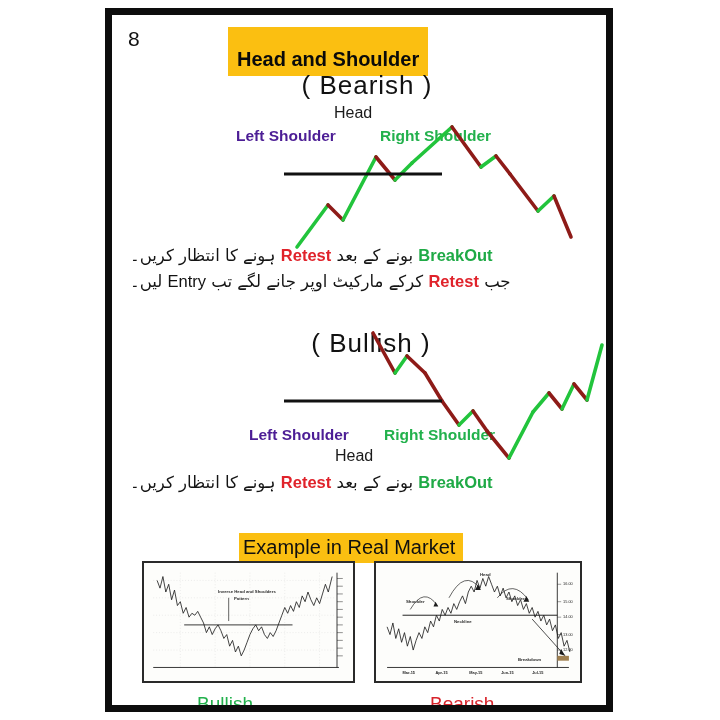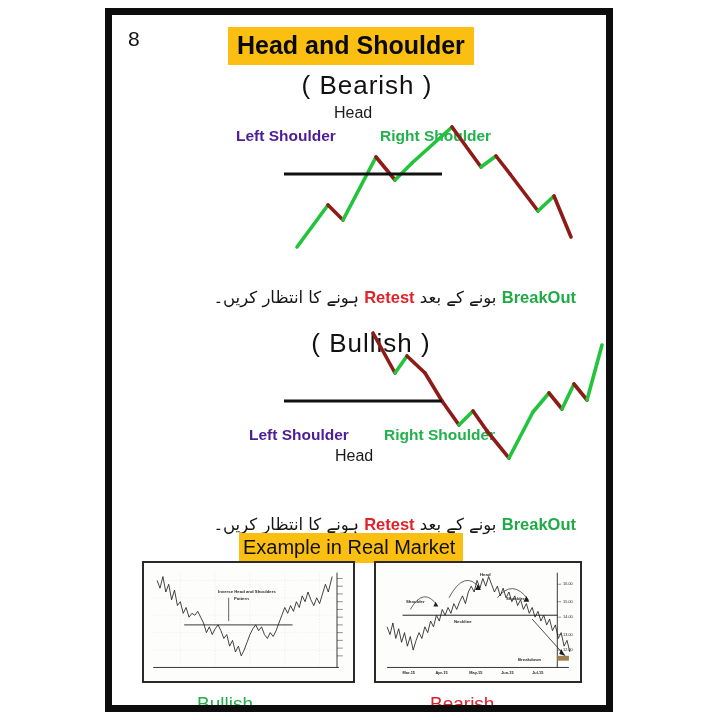--- a/index.html
+++ b/index.html
@@ -28,23 +28,23 @@
     color:#111;
     letter-spacing:0px;
   }
 
   .title-banner{
     position:absolute;
     left:116px; top:12px;
     background:#fbbf11;
     color:#0a0a0a;
     font-weight:bold;
-    font-size:25px;
+    font-size:20px;
     line-height:1;
-    padding:6px 9px 7px 9px;
+    padding:22px 9px 7px 9px;
     white-space:nowrap;
   }
 
   .subtitle{
     position:absolute;
     width:100%;
     text-align:center;
     font-size:26px;
     color:#111;
     letter-spacing:1px;
@@ -76,28 +76,27 @@
   .b-right  { left:268px; top:113px; }
   
   .u-left   { left:137px; top:412px; }
   .u-right  { left:272px; top:412px; }
   .u-head   { left:223px; top:433px; }
 
   .urdu-block{
     position:absolute;
     width:446px;
     left:18px;
-    text-align:right;
+    text-align:left;
     direction:rtl;
     unicode-bidi:bidi-override;
     font-family:"DejaVu Sans","Liberation Sans",sans-serif;
     font-size:16.5px;
     line-height:1.5;
     color:#141414;
-    margin-top:42px;
   }
   .urdu-1{ top:228px; }
   .urdu-2{ top:455px; }
   .urdu-line{ white-space:nowrap; }
   .kw-green{ color:#1faa46; font-weight:bold; direction:ltr; unicode-bidi:embed;
              font-family:"Liberation Sans",sans-serif; }
   .kw-red{ color:#e0232b; font-weight:bold; direction:ltr; unicode-bidi:embed;
            font-family:"Liberation Sans",sans-serif; }
   .kw-black{ color:#121212; direction:ltr; unicode-bidi:embed;
              font-family:"Liberation Sans",sans-serif; }
@@ -202,20 +201,27 @@
     <line id="neckline-bullish" x1="172" y1="386" x2="330" y2="386" stroke="#111" stroke-width="3"></line>
   </svg>
 
   <div class="urdu-block urdu-1">
     <div class="urdu-line">
       <span class="kw-green">BreakOut</span>
       <span>بونے کے بعد</span>
       <span class="kw-red">Retest</span>
       <span>ہونے کا انتظار کریں۔</span>
     </div>
+    <div class="urdu-line">
+      <span>جب</span>
+      <span class="kw-red">Retest</span>
+      <span>کرکے مارکیٹ اوپر جانے لگے تب</span>
+      <span class="kw-black">Entry</span>
+      <span>لیں۔</span>
+    </div>
   </div>
 
   <div class="urdu-block urdu-2">
     <div class="urdu-line">
       <span class="kw-green">BreakOut</span>
       <span>بونے کے بعد</span>
       <span class="kw-red">Retest</span>
       <span>ہونے کا انتظار کریں۔</span>
     </div>
   </div>

